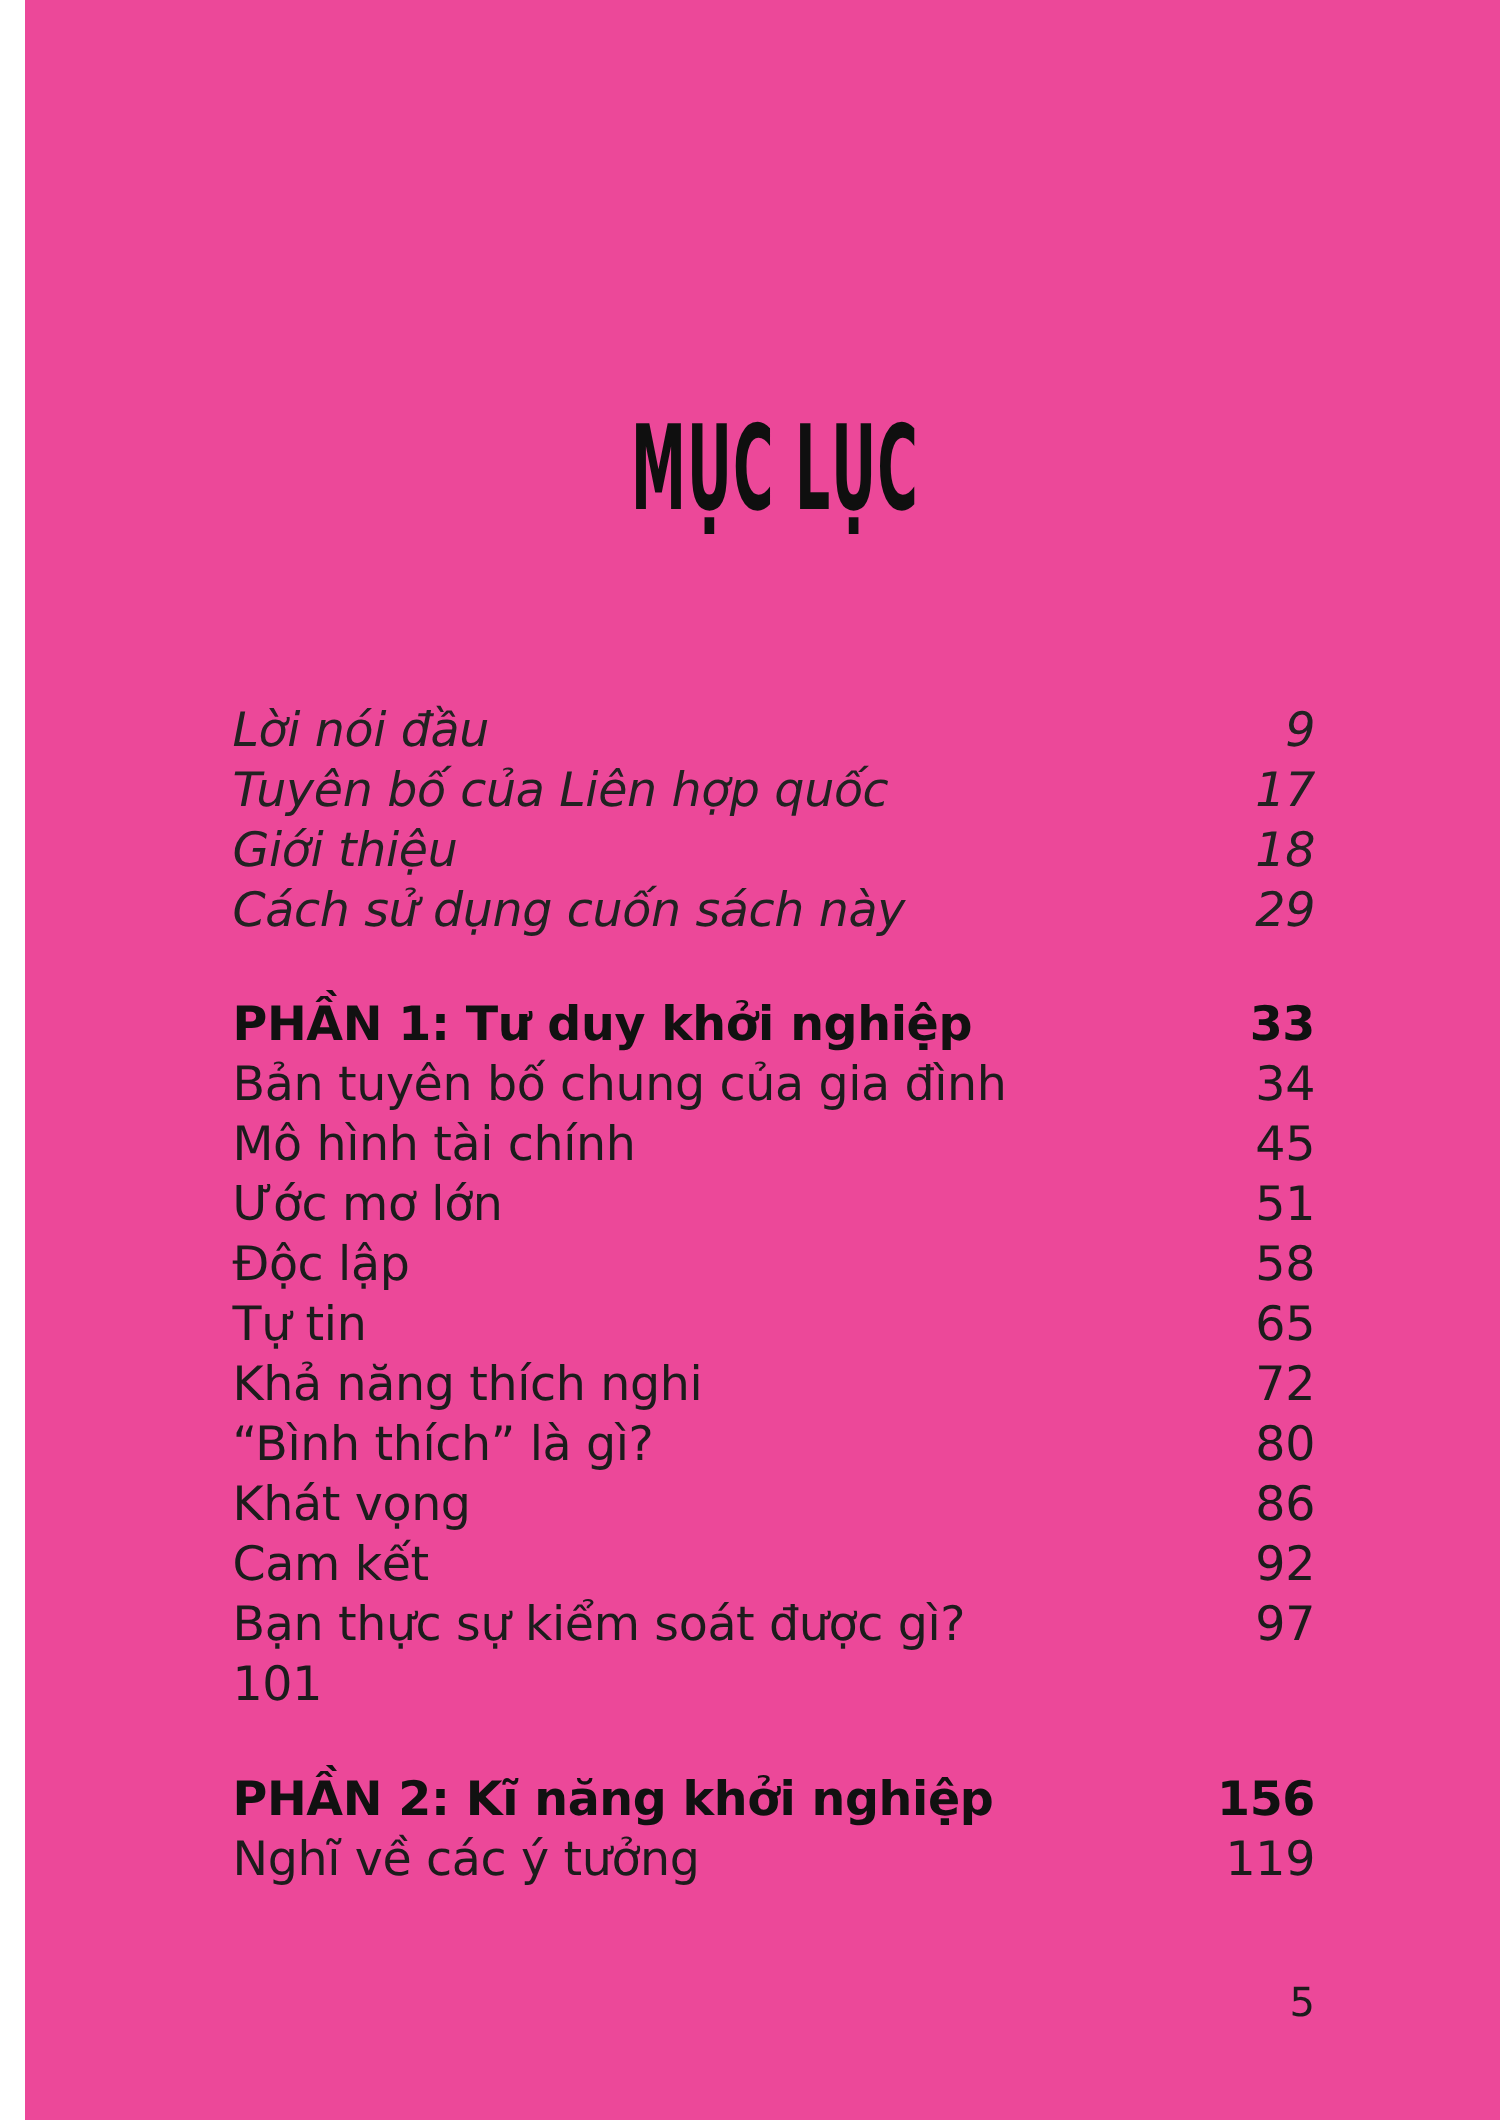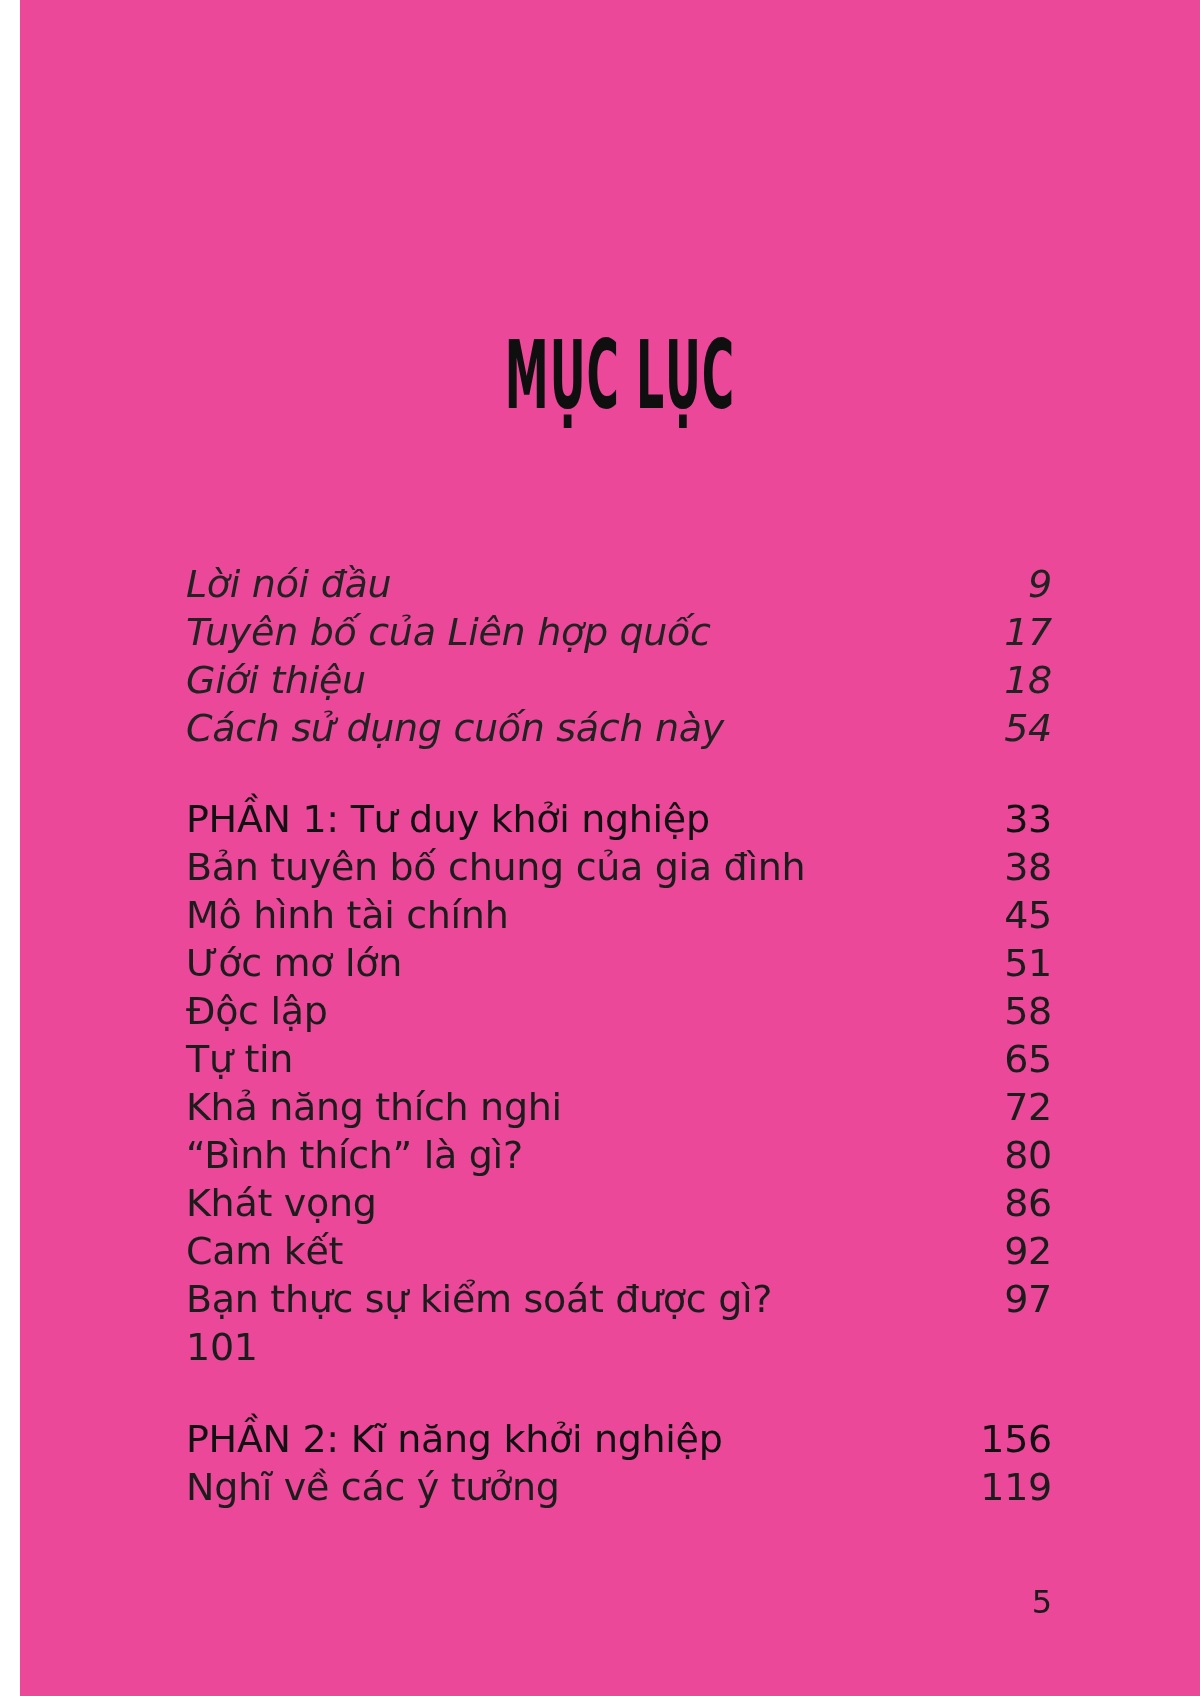--- a/index.html
+++ b/index.html
@@ -58,21 +58,21 @@
     letter-spacing: -0.3px;
     white-space: nowrap;
   }
   .row .lbl { text-align: left; }
   .row .pg  { text-align: right; }
   .front .row {
     font-style: italic;
     color: #222222;
   }
   .row.heading {
-    font-weight: 400;
+    font-weight: 700;
     color: #111111;
   }
   
   .folio {
     position: absolute;
     top: 1582px;
     right: 168px;
     font-size: 32px;
     line-height: 40px;
     color: #1c1c1c;
@@ -94,32 +94,32 @@
         <div class="row">
           <span class="lbl">Tuyên bố của Liên hợp quốc</span>
           <span class="pg">17</span>
         </div>
         <div class="row">
           <span class="lbl">Giới thiệu</span>
           <span class="pg">18</span>
         </div>
         <div class="row">
           <span class="lbl">Cách sử dụng cuốn sách này</span>
-          <span class="pg">54</span>
+          <span class="pg">29</span>
         </div>
       </div>
 
   <div class="toc-group section">
         <div class="row heading">
           <span class="lbl">PHẦN 1: Tư duy khởi nghiệp</span>
           <span class="pg">33</span>
         </div>
         <div class="row">
           <span class="lbl">Bản tuyên bố chung của gia đình</span>
-          <span class="pg">38</span>
+          <span class="pg">34</span>
         </div>
         <div class="row">
           <span class="lbl">Mô hình tài chính</span>
           <span class="pg">45</span>
         </div>
         <div class="row">
           <span class="lbl">Ước mơ lớn</span>
           <span class="pg">51</span>
         </div>
         <div class="row">

